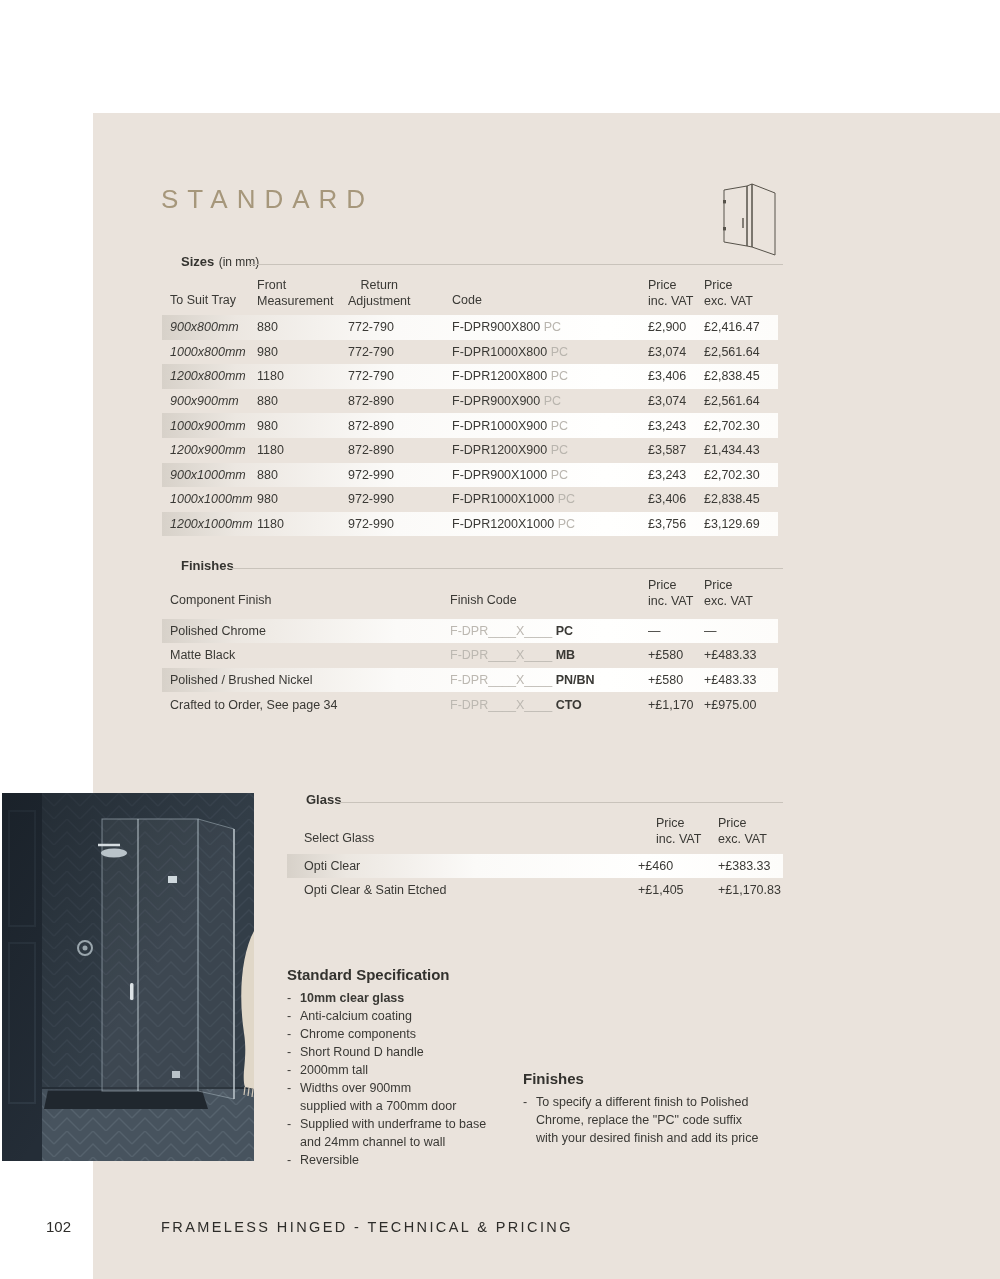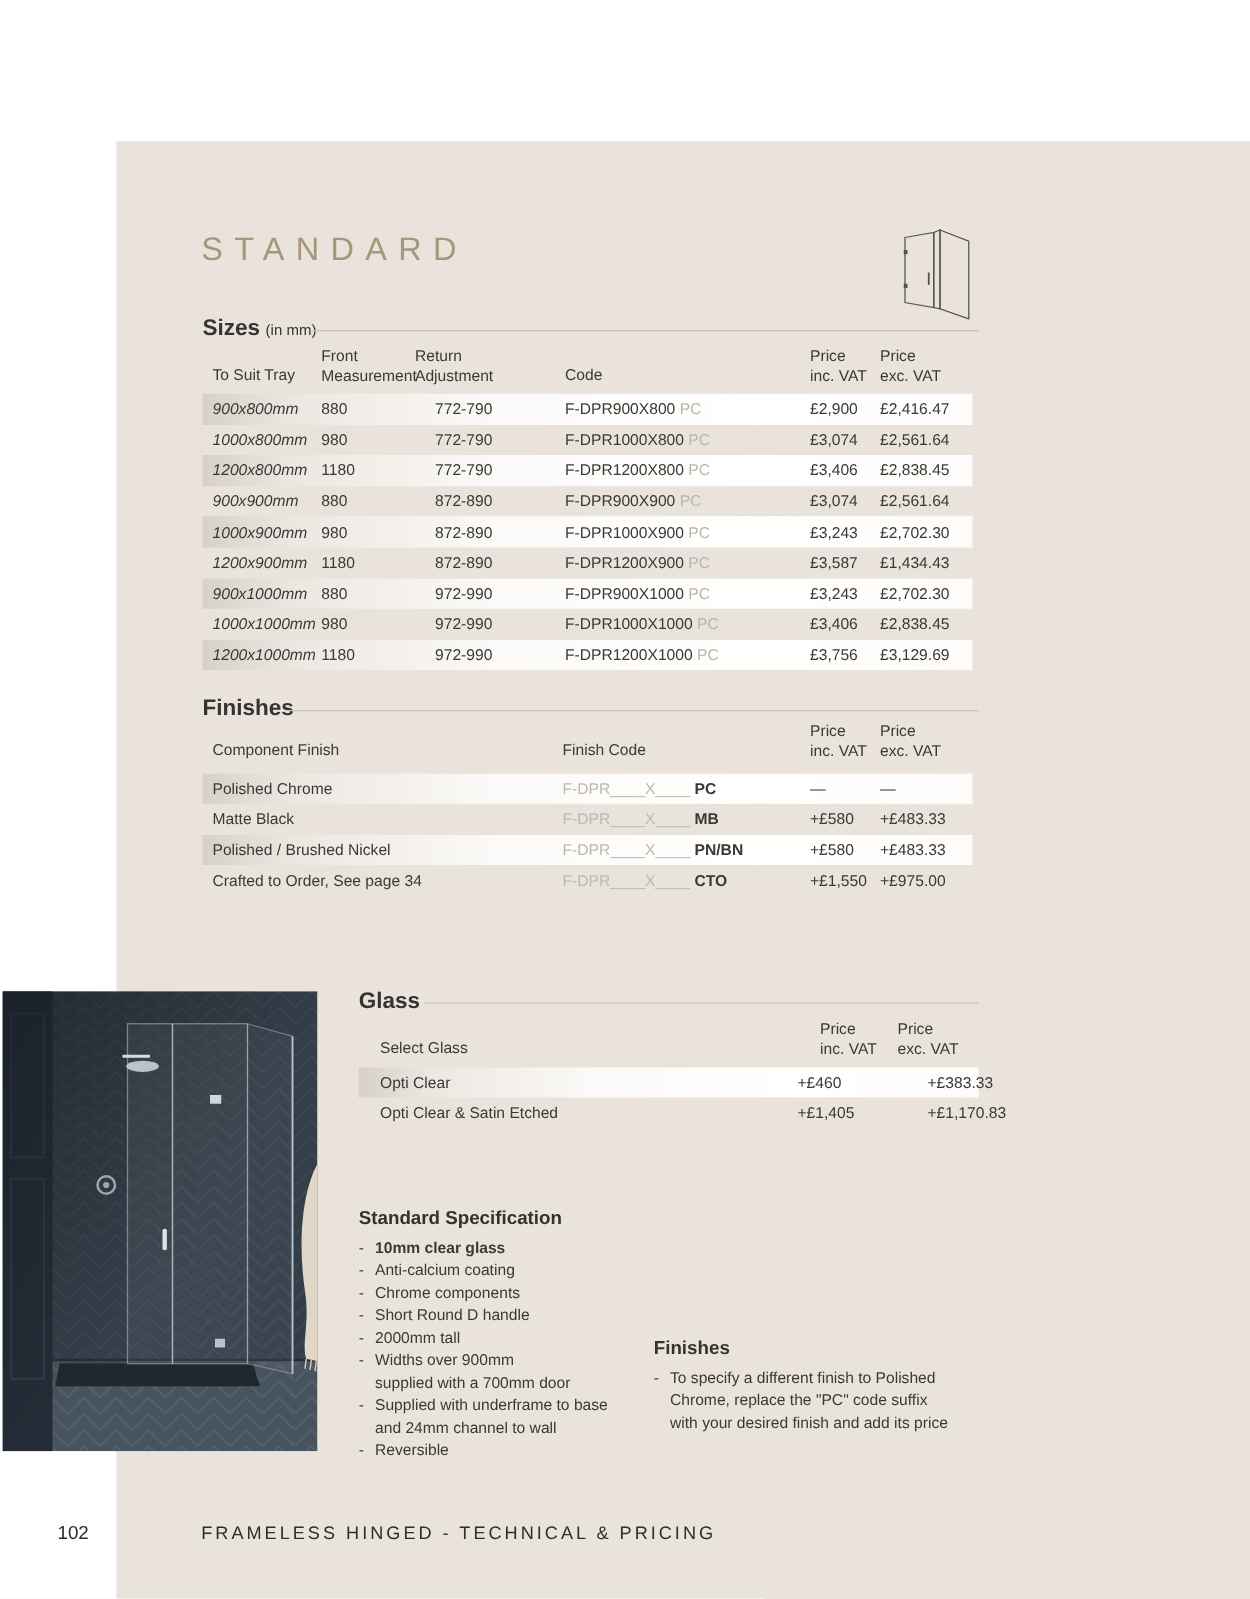--- a/index.html
+++ b/index.html
@@ -7,21 +7,21 @@
   .page { position:relative; width:1000px; height:1279px; background:#ffffff; overflow:hidden; color:#3a3935;padding-left:46px; }
   .panel { position:absolute; left:93px; top:113px; right:0; bottom:0; background:#eae3dc; }
 
   .title { position:absolute; left:161px; top:184px; font-size:26px; font-weight:400;
            letter-spacing:9px; color:#a6977b; white-space:nowrap; }
 
   .door-icon { position:absolute; left:718px; top:181px; }
 
   
   .sec-head { position:absolute; white-space:nowrap; }
-  .sec-head .h-bold  { font-size:18px; font-weight:700; color:#353430; }
+  .sec-head .h-bold  { font-size:13px; font-weight:700; color:#353430;margin-left:19px; }
   .sec-head .h-small { font-size:12px; font-weight:400; color:#353430; }
   .rule { position:absolute; height:1px; background:#c9c3bb; }
 
   
   .th { position:absolute; font-size:12.5px; line-height:15.5px; white-space:pre-line; color:#3a3935; }
 
   
   .tbl { position:absolute; }
   .row { position:relative; height:24.6px; font-size:12.5px; }
   .row:nth-of-type(odd) {
@@ -35,21 +35,21 @@
 
   .sz-tray   { left:8px;font-style:italic; }   .sz-front { left:95px; }  .sz-return { left:186px; }
   .sz-code   { left:290px; } .sz-inc   { left:486px; } .sz-exc    { left:542px; }
   .code-suffix { color:#b9b5ae; }
 
   .fn-finish { left:8px; }   .fn-code { left:288px; }
   .fn-inc    { left:486px; } .fn-exc  { left:542px; }
   .code-prefix { color:#bcb8b1; }
   .fn-suffix   { color:#3a3935; font-weight:700; }
 
-  .gl-glass { left:17px; } .gl-inc { left:351px; } .gl-exc { left:431px;margin-left:24px; }
+  .gl-glass { left:17px; } .gl-inc { left:351px; } .gl-exc { left:431px; }
 
   
   .notes { position:absolute; font-size:12.5px; line-height:18px; color:#3a3935; }
   .notes h3 { font-size:15px; font-weight:700; color:#33322e; margin-bottom:5px; }
   .notes ul { list-style:none; }
   .notes li { position:relative; padding-left:13px; white-space:pre-line; }
   .notes li::before { content:"-"; position:absolute; left:0; top:0; }
   .bold { font-weight:700; }
 
   
@@ -79,21 +79,21 @@
 
   <div class="sec-head" style="left:162px; top:252px;">
     <span class="h-bold">Sizes</span>
     <span class="h-small">(in mm)</span>
   </div>
   <div class="rule" style="left:250px; top:264px; width:533px;"></div>
 
   <div class="th" style="left:170px; top:293px;">To Suit Tray</div>
   <div class="th" style="left:257px; top:278px;">Front
 Measurement</div>
-  <div class="th" style="left:332px; top:278px;">Return
+  <div class="th" style="left:348px; top:278px;text-align:center;">Return
 Adjustment</div>
   <div class="th" style="left:452px; top:293px;">Code</div>
   <div class="th" style="left:648px; top:278px;">Price
 inc. VAT</div>
   <div class="th" style="left:704px; top:278px;">Price
 exc. VAT</div>
 
   <div class="tbl sizes-tbl">
 
       <div class="row">
@@ -210,21 +210,21 @@
         <span class="c fn-finish">Polished / Brushed Nickel</span>
         <span class="c fn-code"><span class="code-prefix">F-DPR____X____</span> <span class="fn-suffix">PN/BN</span></span>
         <span class="c fn-inc">+£580</span>
         <span class="c fn-exc">+£483.33</span>
       </div>
 
 
       <div class="row">
         <span class="c fn-finish">Crafted to Order, See page 34</span>
         <span class="c fn-code"><span class="code-prefix">F-DPR____X____</span> <span class="fn-suffix">CTO</span></span>
-        <span class="c fn-inc">+£1,550</span>
+        <span class="c fn-inc">+£1,170</span>
         <span class="c fn-exc">+£975.00</span>
       </div>
     </div>
 
   <div class="sec-head" style="left:287px; top:790px;">
     <span class="h-bold">Glass</span>
   </div>
   <div class="rule" style="left:339px; top:802px; width:444px;"></div>
 
   <div class="th" style="left:304px; top:831px;">Select Glass</div>

